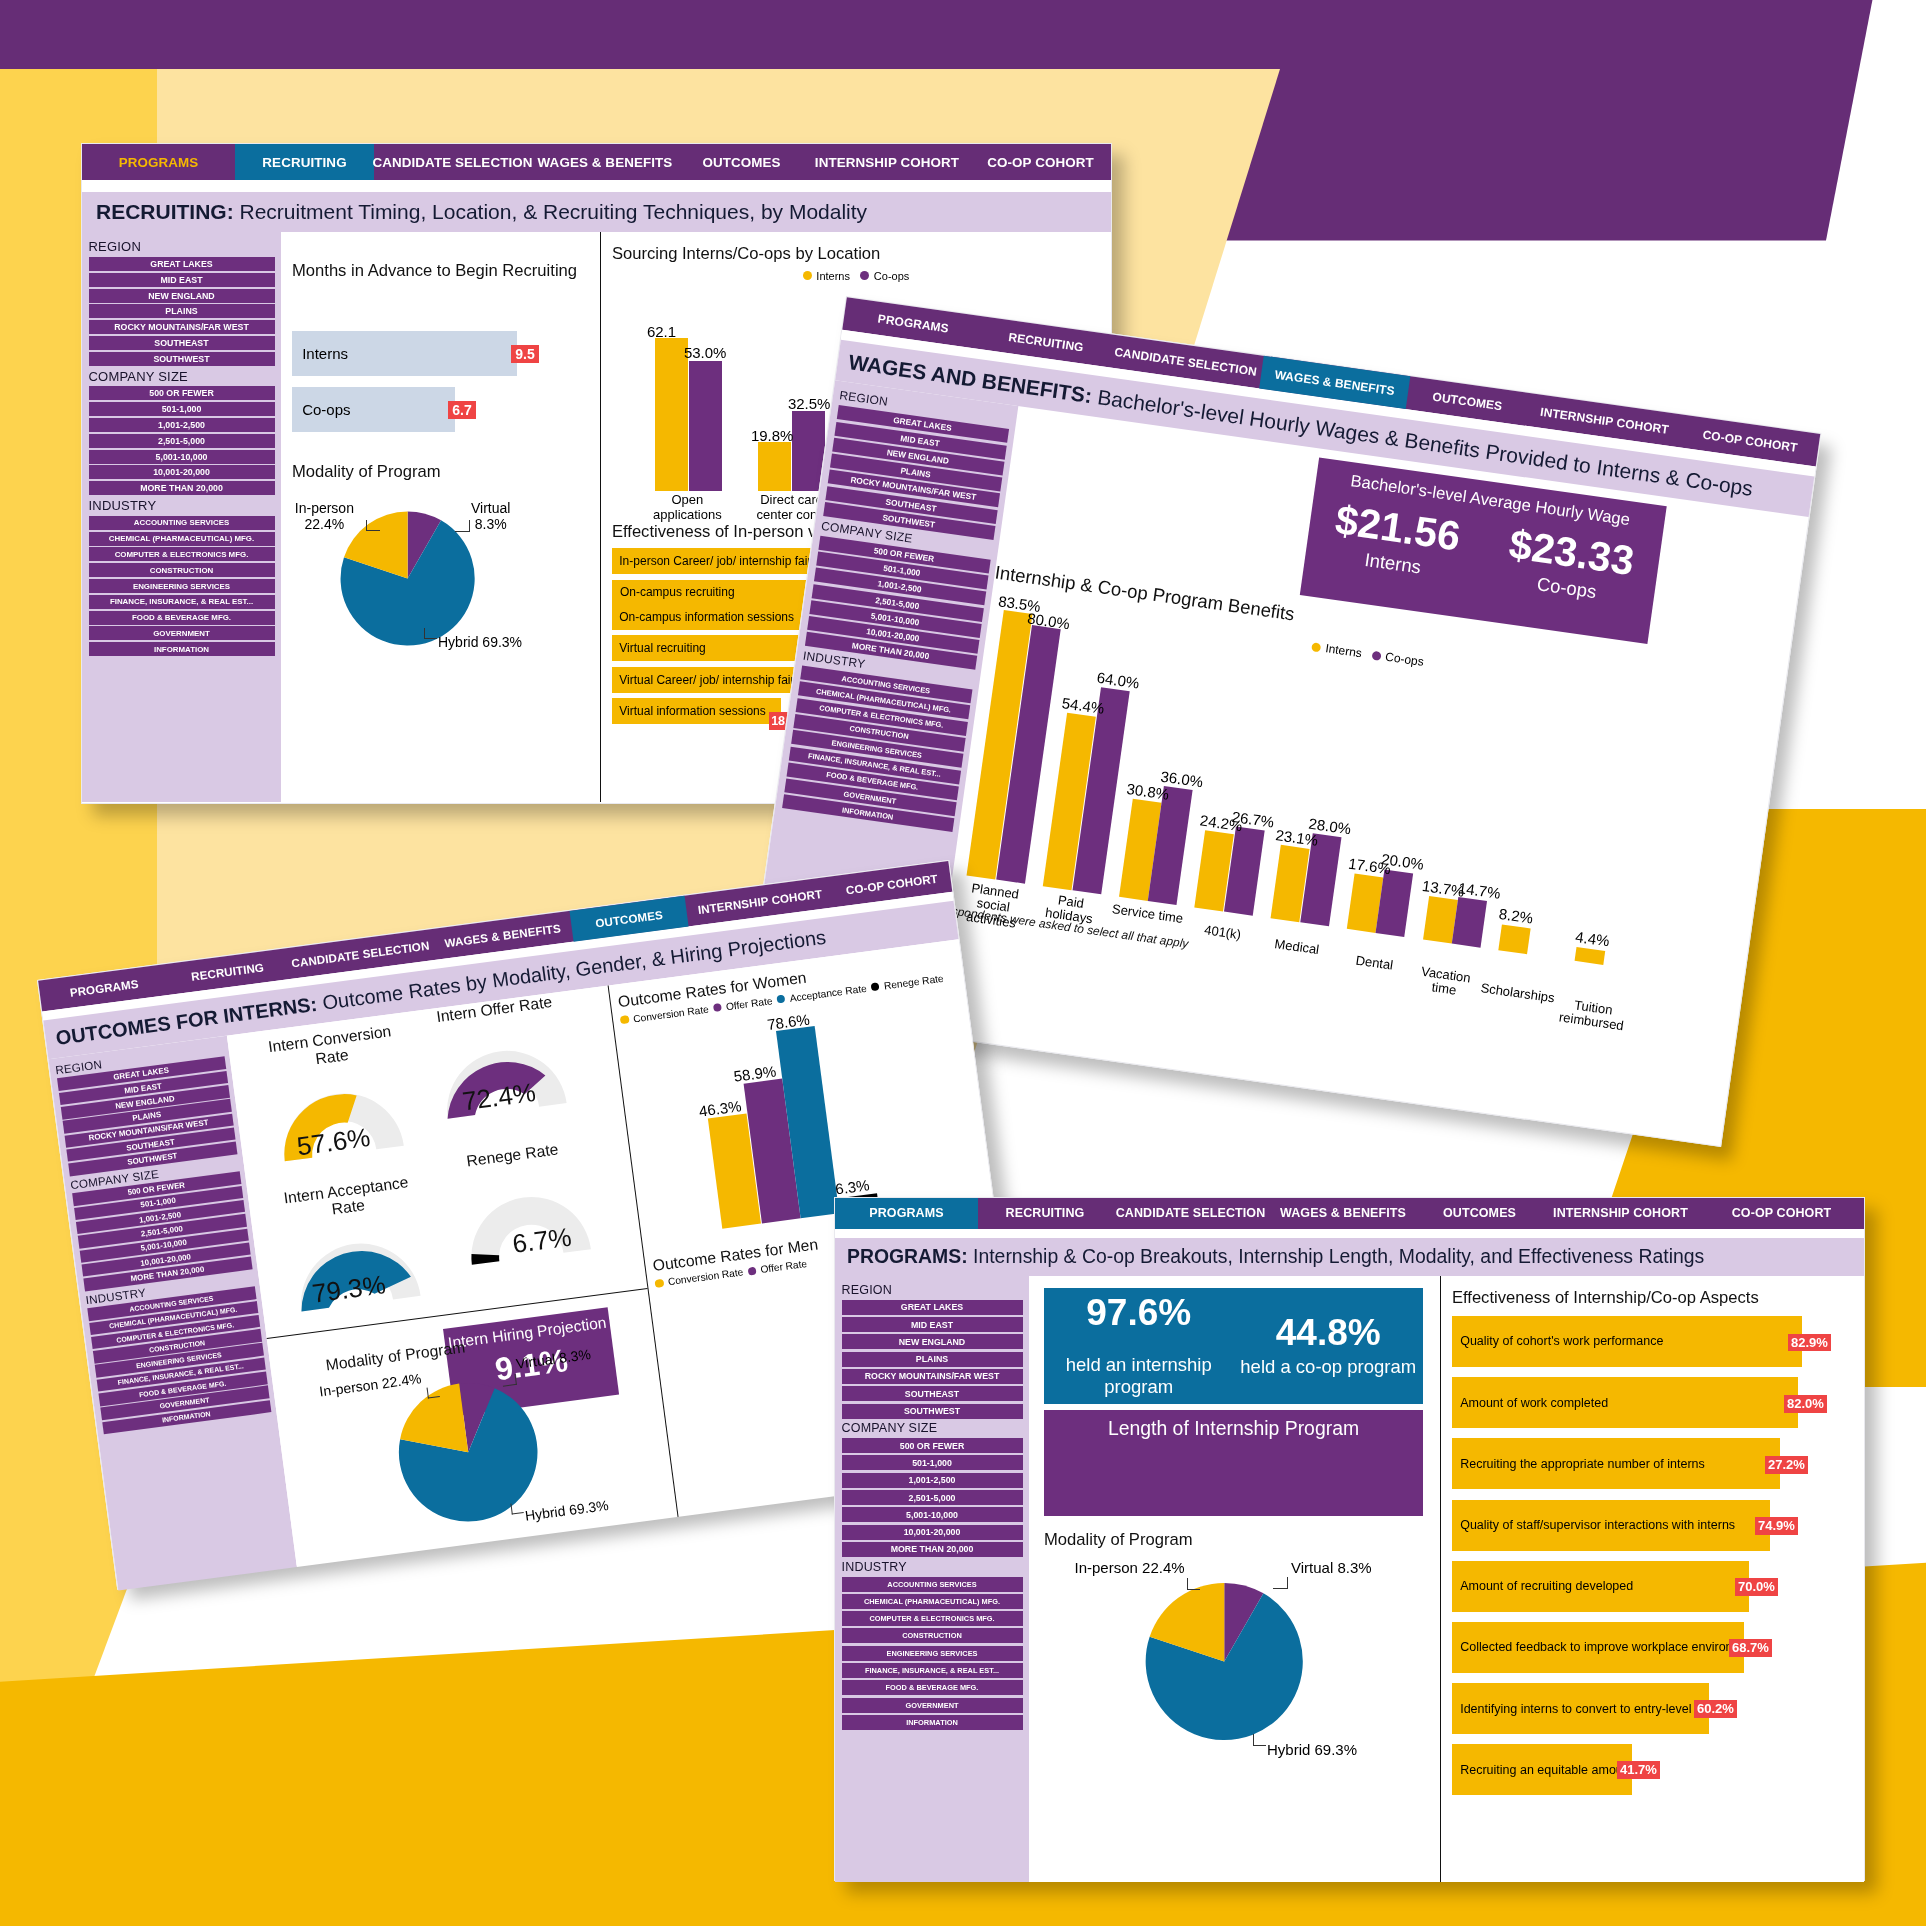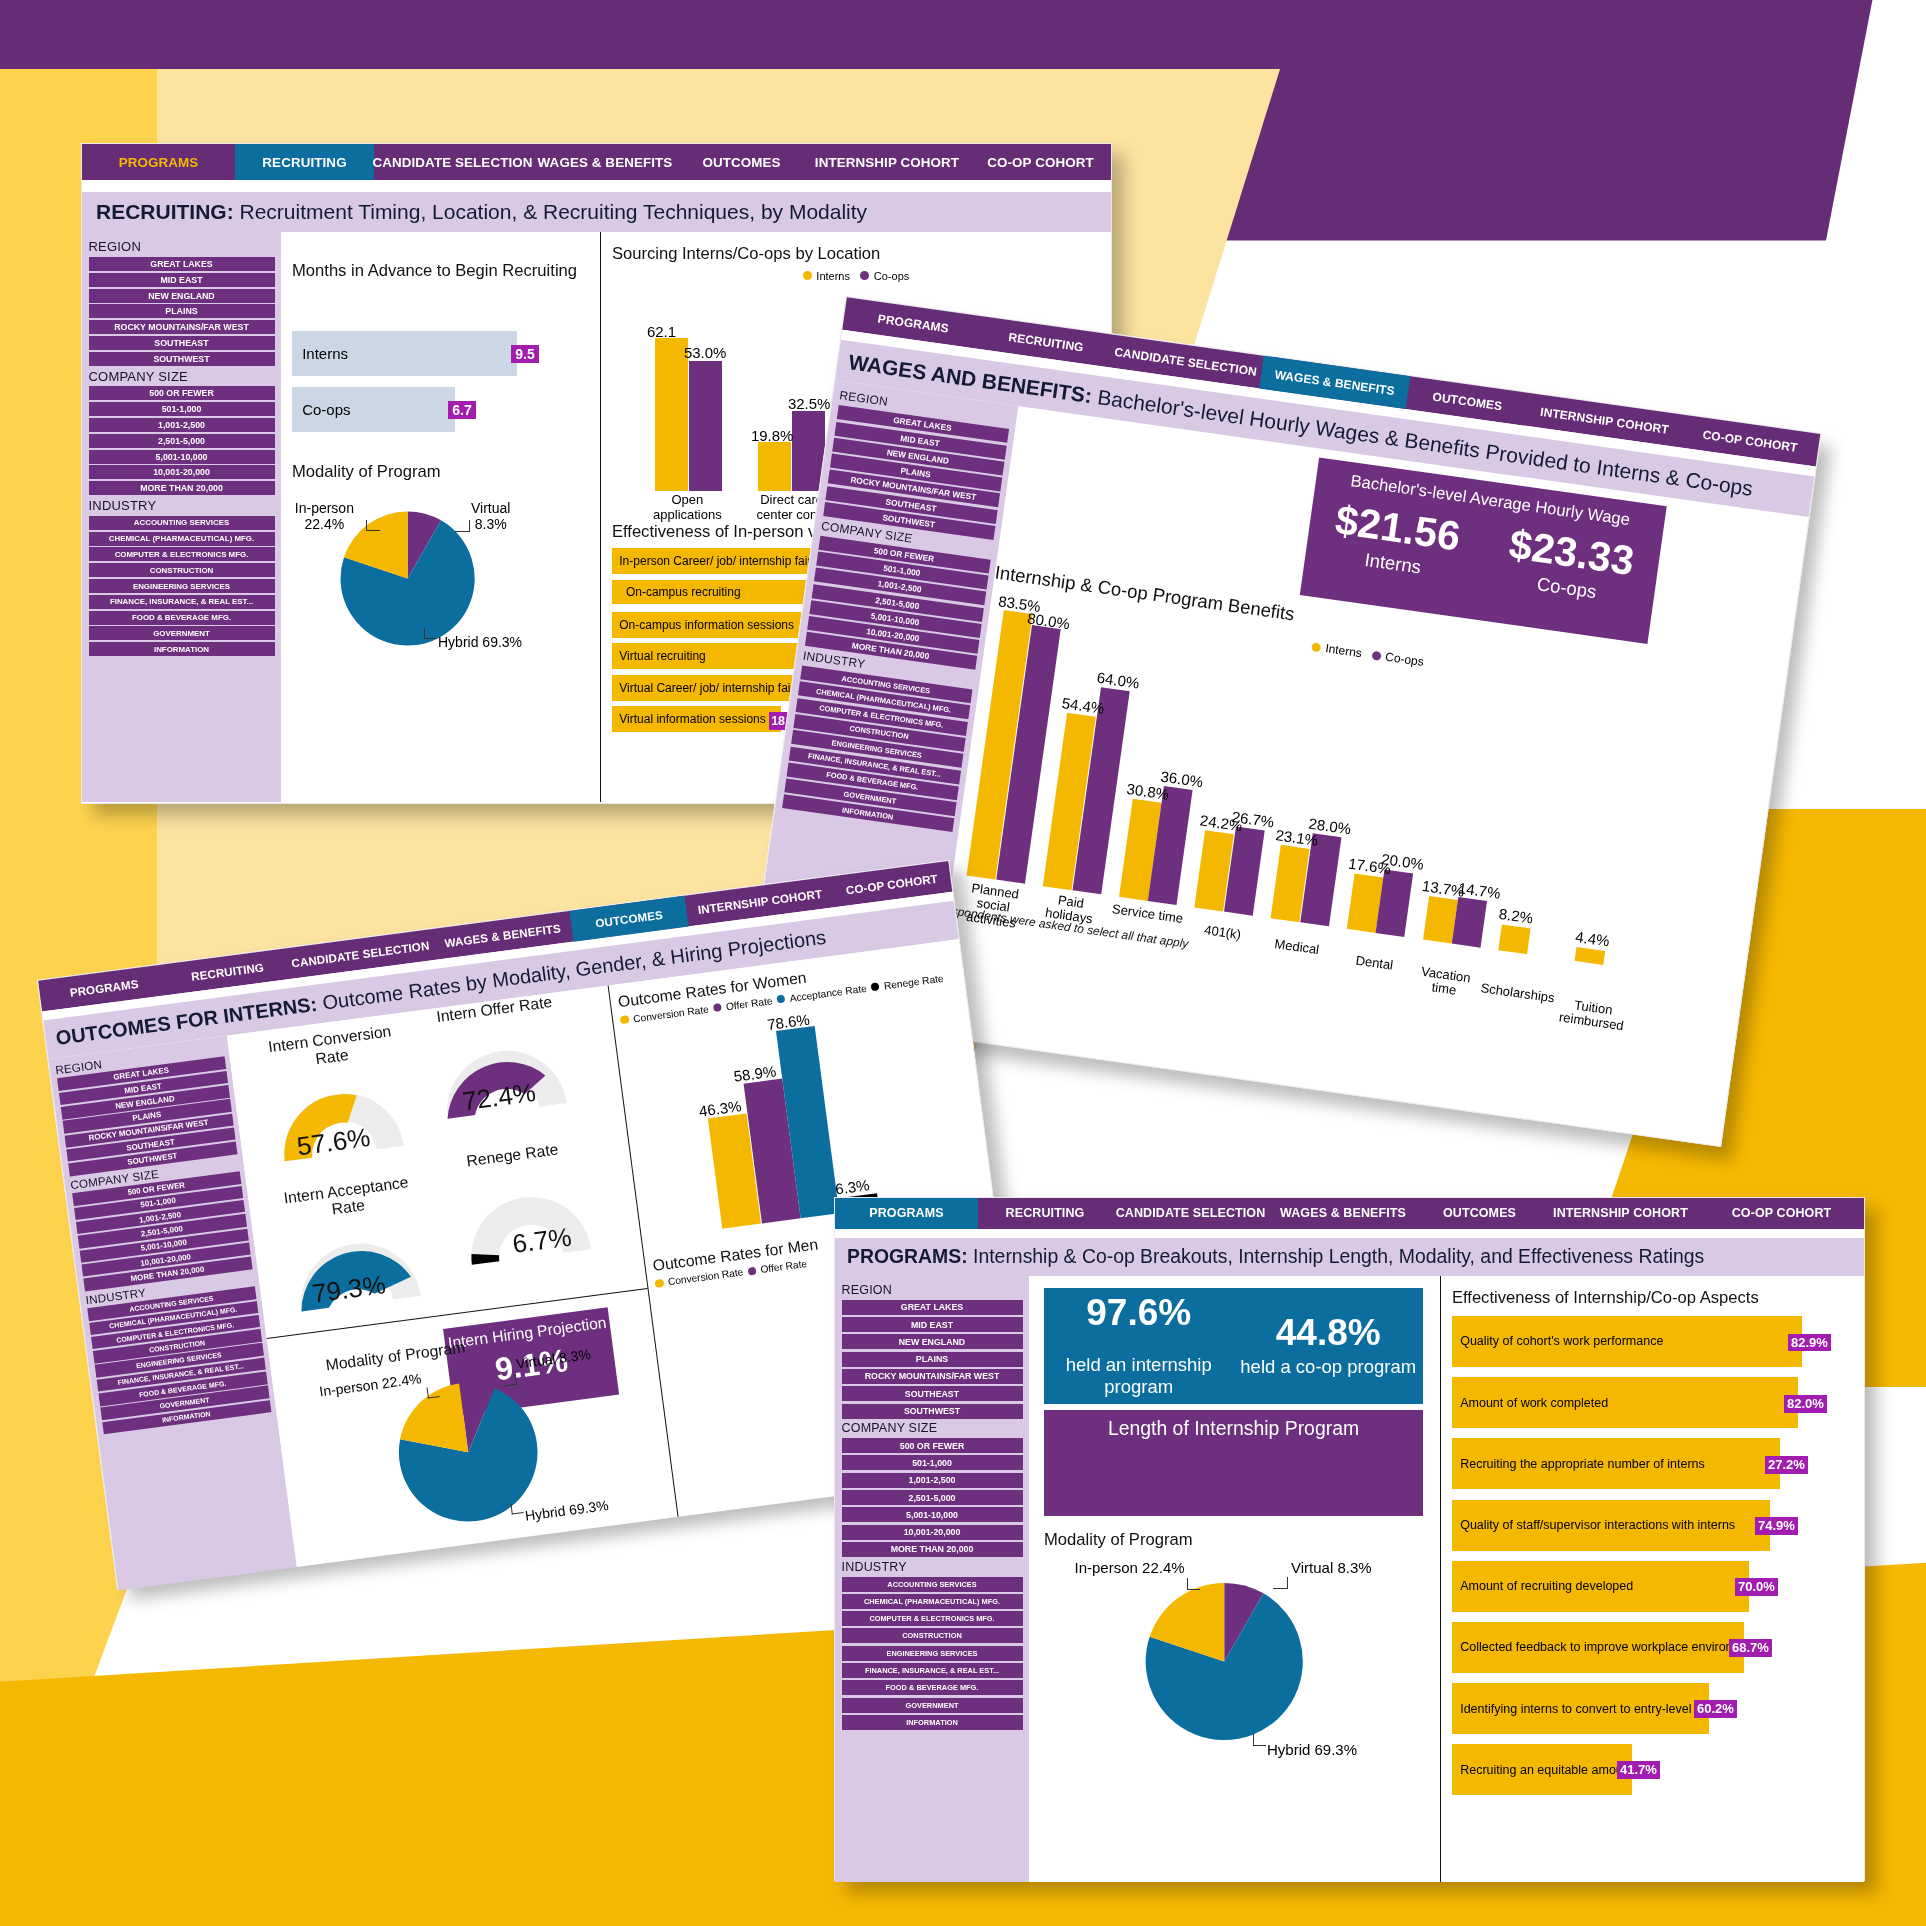--- a/index.html
+++ b/index.html
@@ -82,21 +82,21 @@
   }
   .panes{flex:1;display:flex;background:#ffffff;}
   .pane{position:relative;box-sizing:border-box;}
   .pane-title{color:#111111;font-weight:400;}
   .vdiv{background:#111111;width:0.9px;}
   .hdiv{background:#111111;height:0.9px;}
   .hbar{background:#f5b800;display:flex;align-items:center;}
   .hbar.grey{background:#ccd7e6;}
   .hbar .lbl{color:#000;white-space:nowrap;overflow:hidden;}
   .valbadge{
-    position:absolute;background:#a21caf;color:#ffffff;font-weight:700;
+    position:absolute;background:#ef4444;color:#ffffff;font-weight:700;
     display:flex;align-items:center;justify-content:center;white-space:nowrap;
   }
   .vbar{position:absolute;bottom:0;}
   .vlabel{position:absolute;color:#000;white-space:nowrap;text-align:center;}
 
   .legend{display:flex;align-items:center;gap:4.6px;white-space:nowrap;}
   .dot{border-radius:50%;display:inline-block;}
 
   .kpi-blue{background:#0b6e9e;color:#fff;display:flex;}
   .kpi-purple{background:#6d2f7e;color:#fff;}
@@ -307,21 +307,21 @@
         </div>
 
         <div class="pane-title" style="font-size:16.6px;margin-top:30.5px;">
           <span>Effectiveness of In-person vs Virtual</span>
         </div>
 
         <div style="position:relative;margin-top:6.5px;">
           <div class="hbar" style="width:259px;height:26px;padding-left:7.4px;margin-bottom:5.5px;">
             <span class="lbl" style="font-size:12px;">In-person Career/ job/ internship fairs</span>
             </div>
-          <div class="hbar" style="width:259px;height:24px;padding-left:14px;margin-bottom:8px;">
+          <div class="hbar" style="width:259px;height:24px;padding-left:8px;margin-bottom:0;">
             <span class="lbl" style="font-size:12px;">On-campus recruiting</span>
             </div>
           <div class="hbar" style="width:259px;height:26px;padding-left:7.4px;margin-bottom:5.5px;">
             <span class="lbl" style="font-size:12px;">On-campus information sessions</span>
             </div>
           <div class="hbar" style="width:209px;height:26px;padding-left:7.4px;margin-bottom:5.5px;">
             <span class="lbl" style="font-size:12px;">Virtual recruiting</span>
             </div>
           <div class="valbadge" style="left:203px;top:101px;width:40px;height:17.6px;font-size:12.5px;">25.6%</div>
           <div class="hbar" style="width:185px;height:26px;padding-left:7.4px;margin-bottom:5.5px;">

